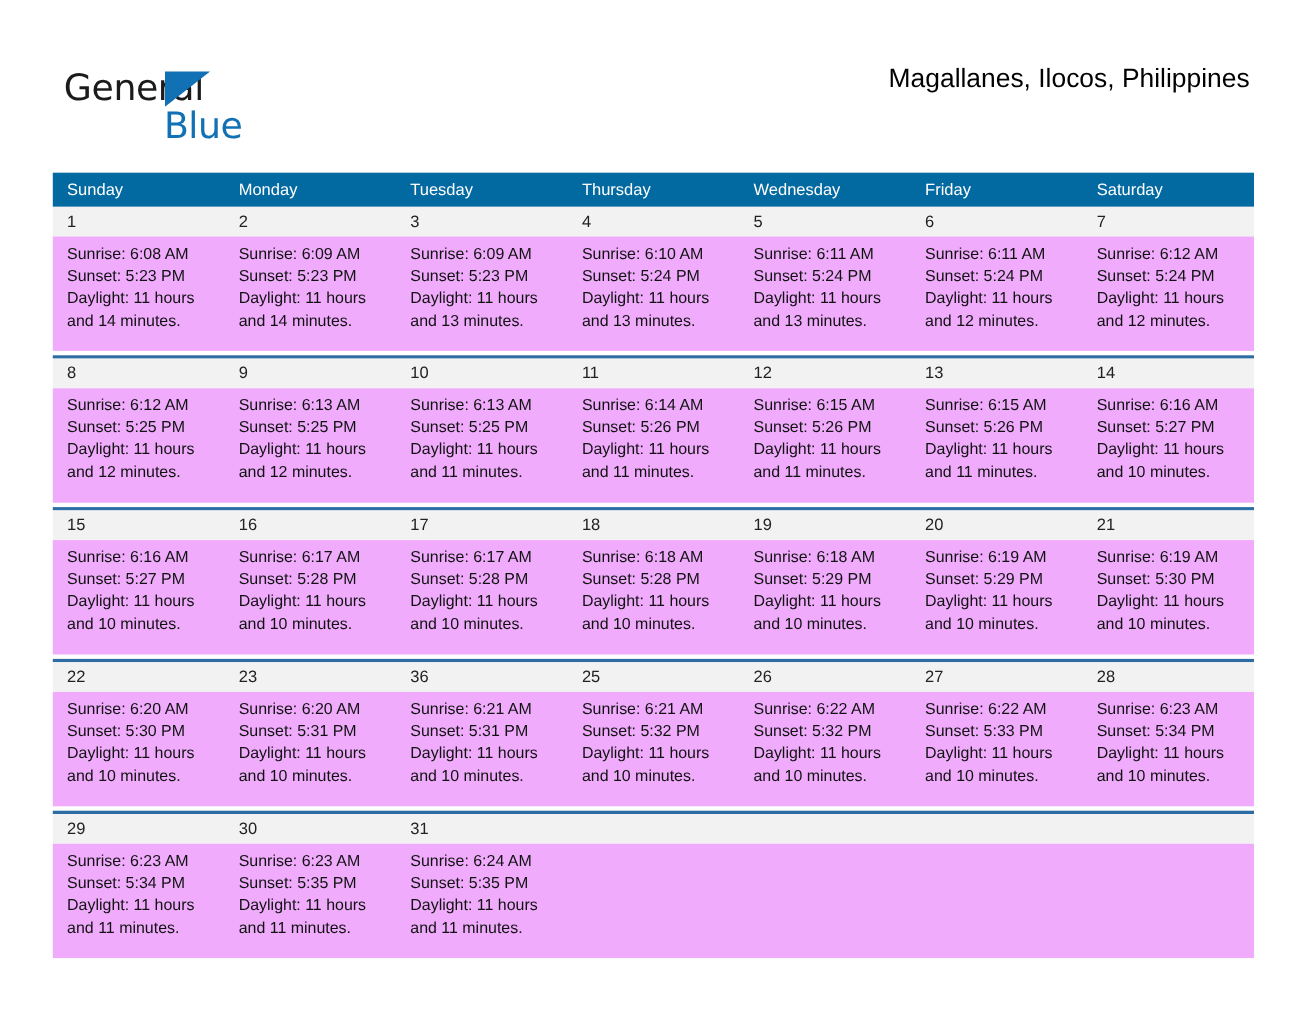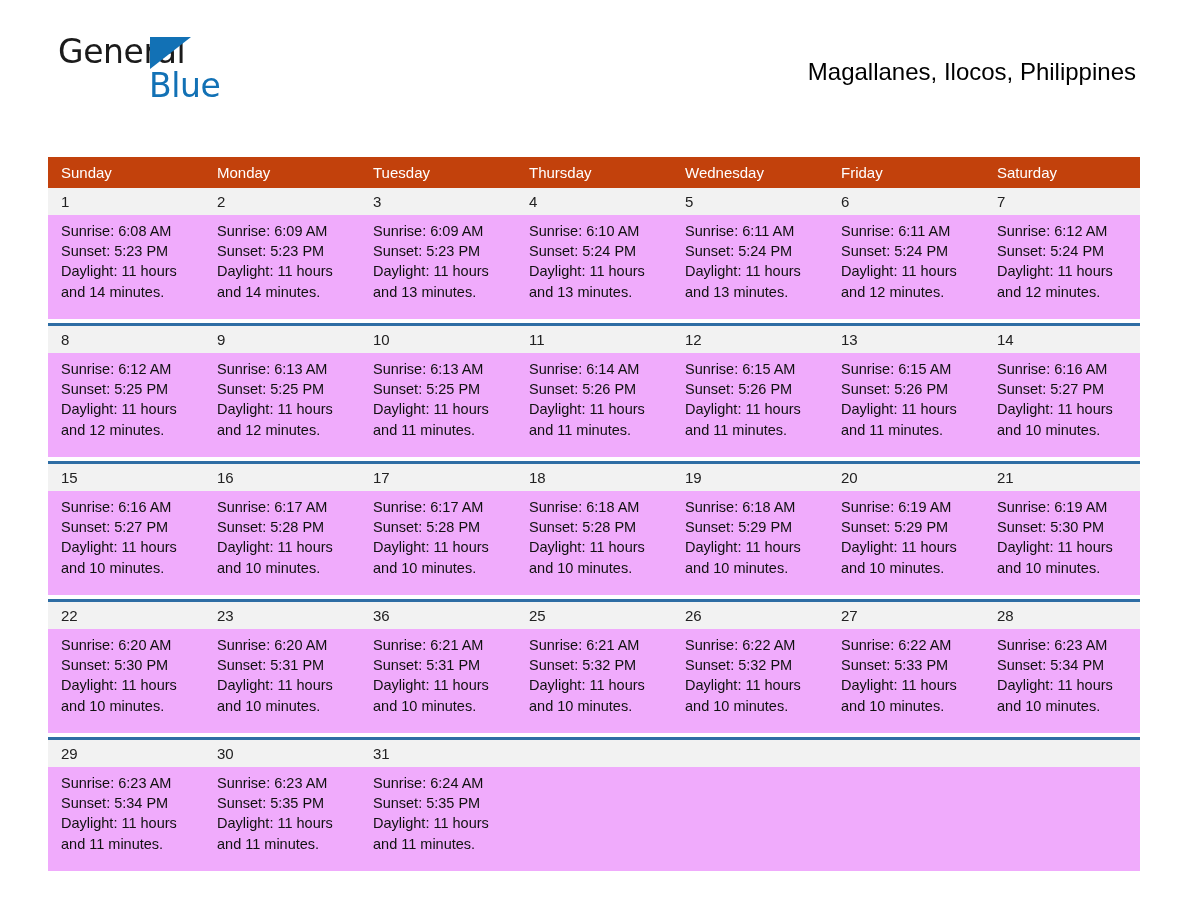--- a/index.html
+++ b/index.html
@@ -24,21 +24,21 @@
 
   
   .header {
     position: relative;
     height: 110px;
     padding: 0 48px;
   }
   .logo {
     position: absolute;
     left: 58px;
-    top: 35px;
+    top: 63px;
     width: 230px;
     height: 66px;
     line-height: 1;
     user-select: none;
   }
   .logo-row1 {
     position: relative;
     display: block;
     font-size: 33px;
     letter-spacing: -0.4px;
@@ -90,21 +90,21 @@
 
   
   .calendar {
     position: absolute;
     left: 48px;
     top: 157px;
     width: 1092px;
   }
   .dow-row {
     display: flex;
-    background: #c2410c;
+    background: #0369a1;
     height: 31px;
   }
   .dow-cell {
     flex: 1 1 0;
     color: #ffffff;
     font-size: 15px;
     line-height: 31px;
     padding-left: 13px;
     box-sizing: border-box;
     white-space: nowrap;

